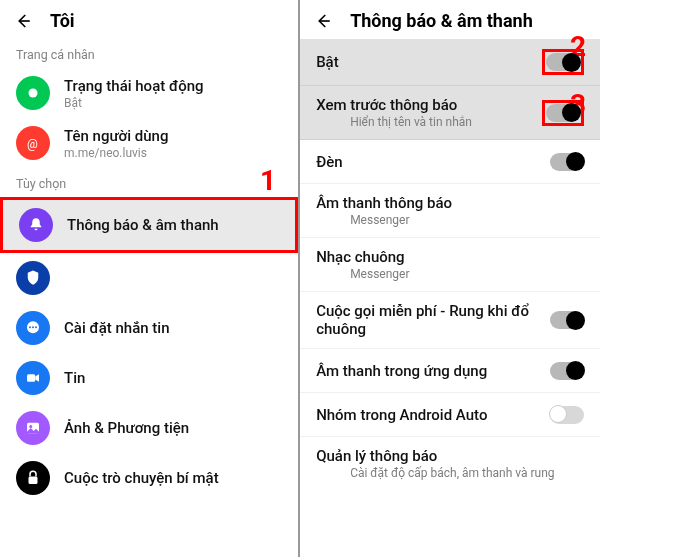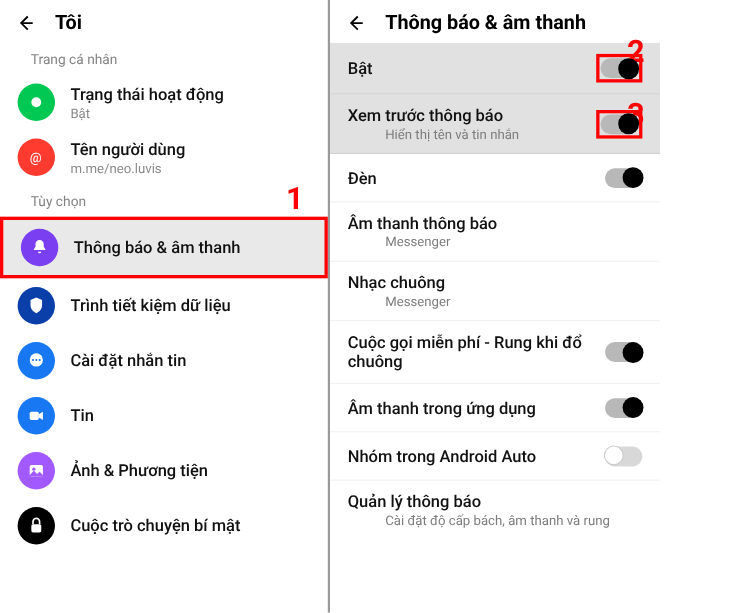--- a/index.html
+++ b/index.html
@@ -3,21 +3,21 @@
 <meta charset="utf-8">
 <style>
   * { box-sizing: border-box; margin: 0; padding: 0; }
   body { font-family: -apple-system, BlinkMacSystemFont, "Segoe UI", Roboto, Arial, sans-serif; background: #fff; width: 680px; height: 557px; overflow: hidden; }
   .wrap { display: flex; width: 600px; height: 557px; background:#fff; }
   .screen { width: 340px; height: 557px; position: relative; background:#fff; }
   .screen.left { border-right: 2px solid #999; }
   .header { display: flex; align-items: center; padding: 10px 14px 8px 14px; gap: 18px; }
   .back-arrow { width: 18px; height: 18px; stroke: #000; stroke-width: 2.2; fill: none; }
   .htitle { font-size: 18px; font-weight: 700; color:#000; }
-  .section { font-size: 12.5px; color: #838383; padding: 8px 16px 6px 28px; }
+  .section { font-size: 12.5px; color: #838383; padding: 8px 16px 6px 16px; }
   .row { display: flex; align-items: center; padding: 8px 16px; gap: 14px; min-height: 48px; }
   .row.sel { background: #e9e9e9; border: 3px solid #ff0000; }
   .icn { width: 34px; height: 34px; border-radius: 50%; display: flex; align-items: center; justify-content: center; flex-shrink: 0; }
   .icn svg { width: 18px; height: 18px; fill: #fff; }
   .c-green { background: #00c853; }
   .c-red { background: #ff3b30; }
   .c-purple { background: #7b3ff2; }
   .c-darkblue { background: #0a3ea8; }
   .c-blue { background: #1877f2; }
   .c-purple2 { background: #a259ff; }
@@ -95,23 +95,20 @@
           <div class="lbl">Thông báo &amp; âm thanh</div>
         </div>
     </div>
 
     <div class="row">
       <div class="icn c-darkblue">
           <svg viewBox="0 0 24 24">
             <path d="M12 2l7 3v6c0 5-3 8-7 10-4-2-7-5-7-10V5l7-3z"></path>
           </svg>
         </div>
-      <div class="txtcol">
-          <div class="lbl">Trình tiết kiệm dữ liệu</div>
-        </div>
     </div>
 
     <div class="row">
       <div class="icn c-blue">
           <svg viewBox="0 0 24 24">
             <circle cx="12" cy="11" r="8"></circle>
             <circle cx="8" cy="11" r="1.3" fill="#1877f2"></circle>
             <circle cx="12" cy="11" r="1.3" fill="#1877f2"></circle>
             <circle cx="16" cy="11" r="1.3" fill="#1877f2"></circle>
           </svg>

